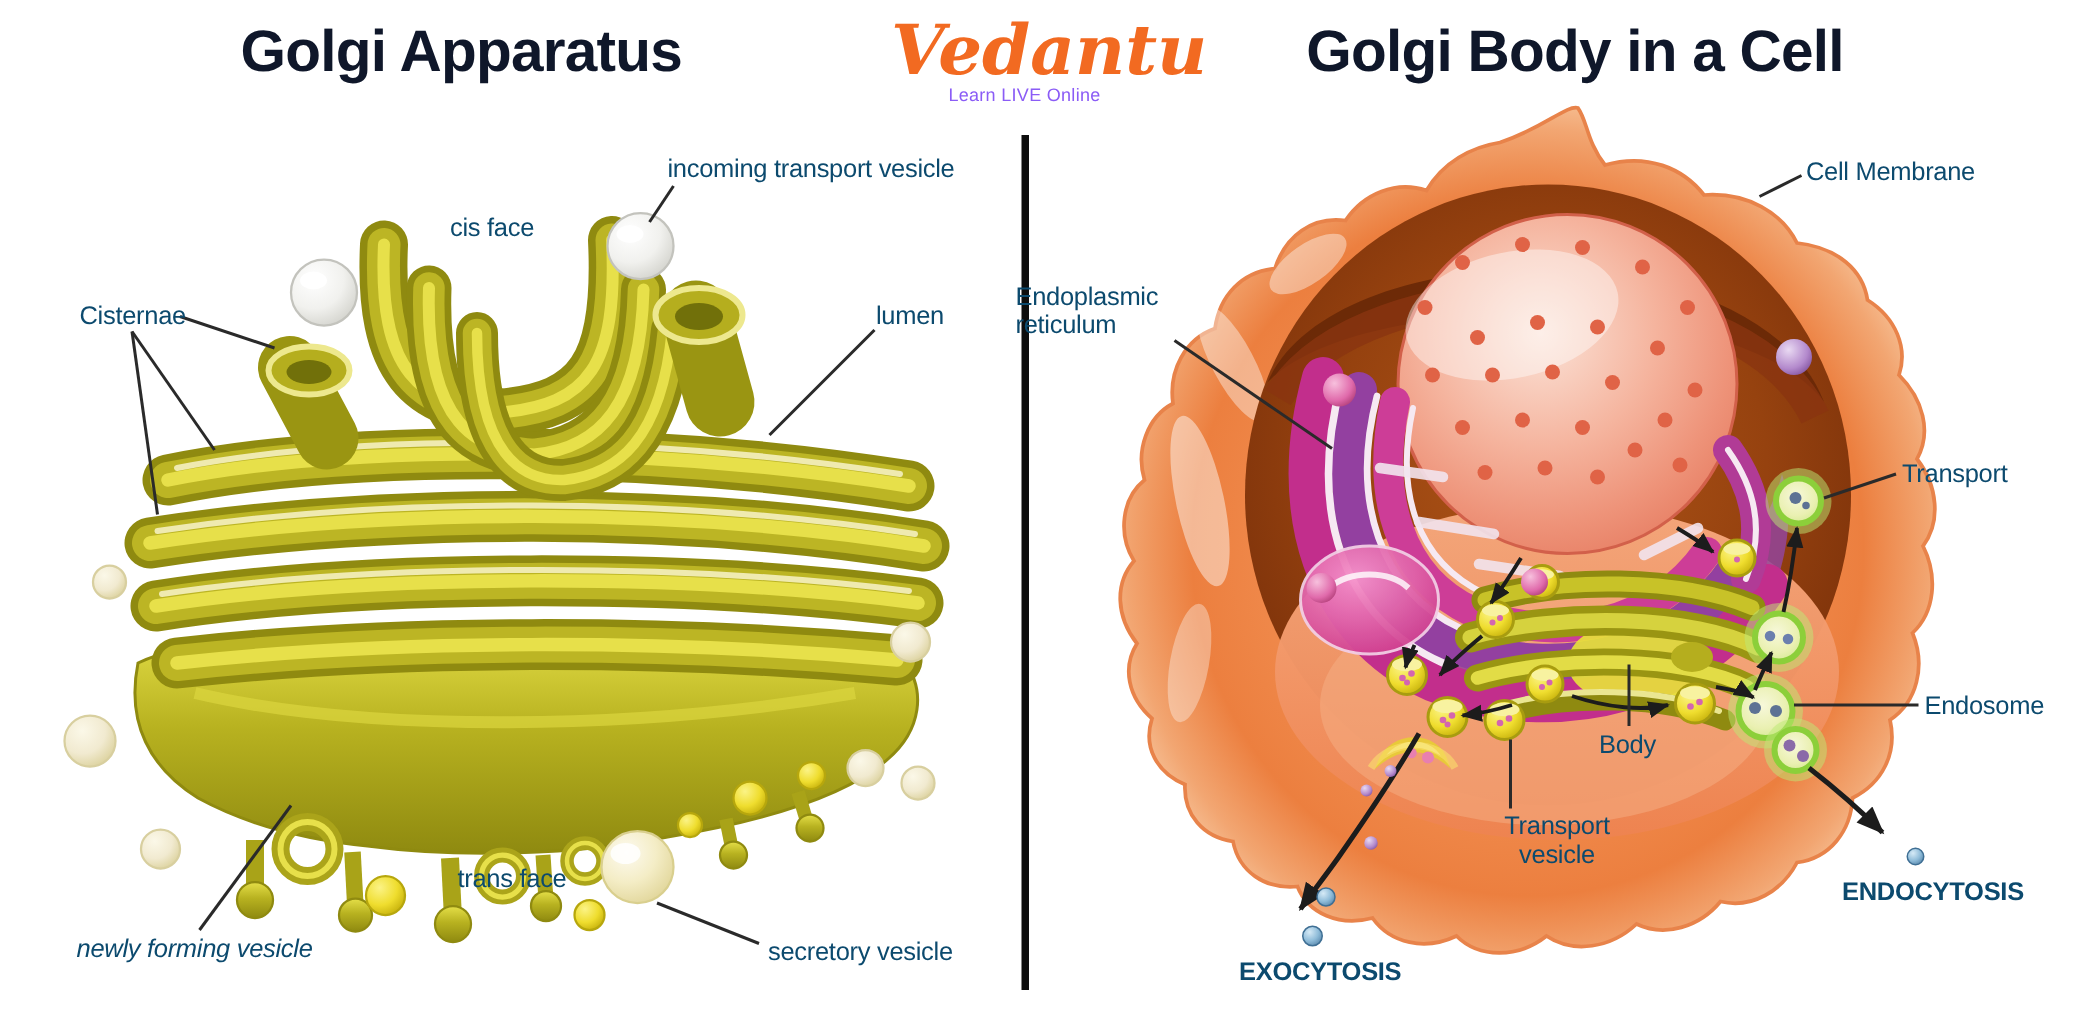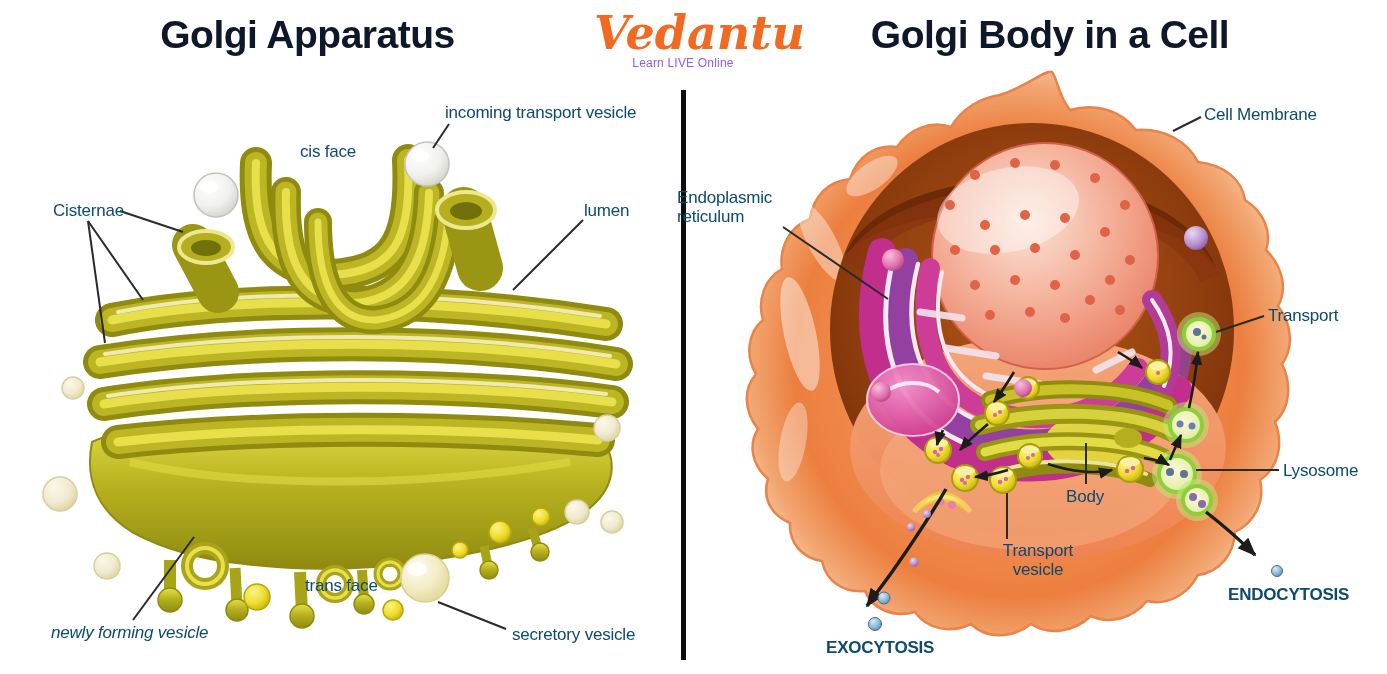--- a/index.html
+++ b/index.html
@@ -448,19 +448,19 @@
   <div class="lbl" style="left:300px;top:117px;margin-top:25px;">cis face</div>
   <div class="lbl" style="left:53px;top:201px;text-align:right;">Cisternae</div>
   <div class="lbl" style="left:584px;top:201px;">lumen</div>
   <div class="lbl" style="left:305px;top:576px;">trans face</div>
   <div class="lbl" style="left:51px;top:623px;font-style:italic;">newly forming vesicle</div>
   <div class="lbl" style="left:512px;top:625px;">secretory vesicle</div>
 
   <div class="lbl" style="left:1204px;top:105px;">Cell Membrane</div>
   <div class="lbl lbl-wrap" style="left:677px;top:188px;width:100px;text-align:left;">Endoplasmic reticulum</div>
   <div class="lbl" style="left:1268px;top:306px;">Transport</div>
-  <div class="lbl" style="left:1283px;top:461px;">Lysosome</div>
+  <div class="lbl" style="left:1283px;top:461px;">Endosome</div>
   <div class="lbl" style="left:1066px;top:487px;">Body</div>
   <div class="lbl lbl-wrap" style="left:968px;top:541px;width:80px;text-align:center;margin-left:30px;">Transport vesicle</div>
   <div class="lbl lbl-bold" style="left:826px;top:638px;">EXOCYTOSIS</div>
   <div class="lbl lbl-bold" style="left:1228px;top:585px;">ENDOCYTOSIS</div>
 
 </div>
 
 </body></html>

